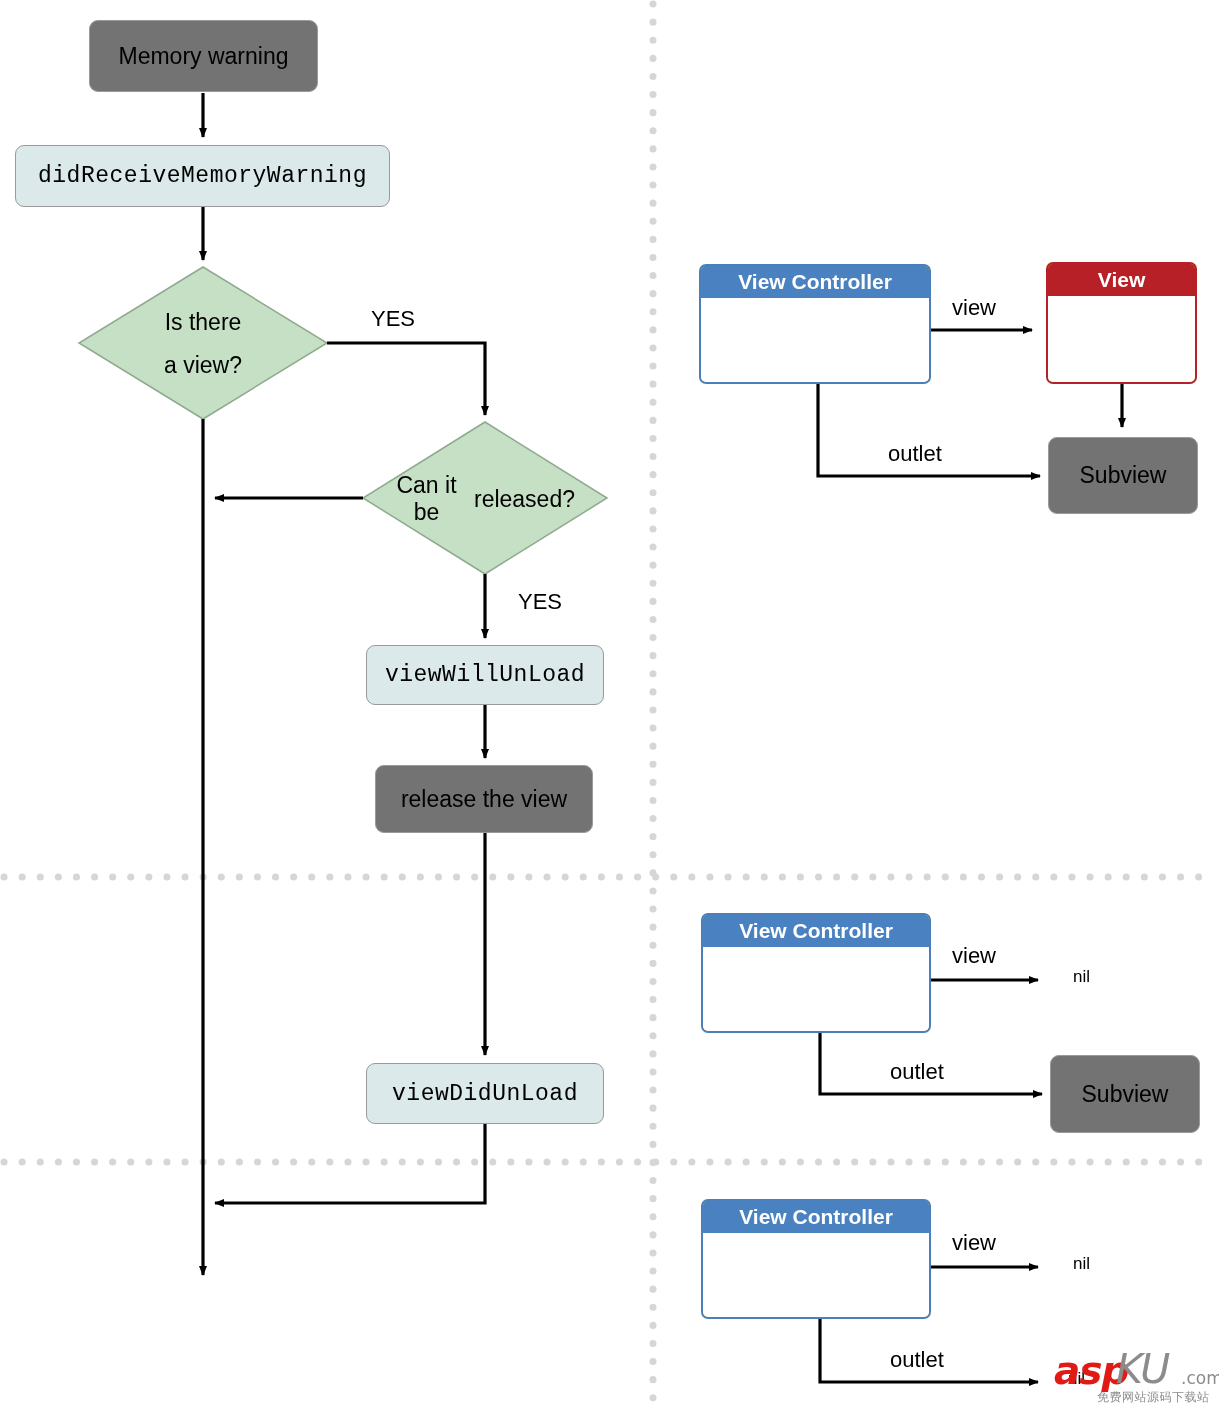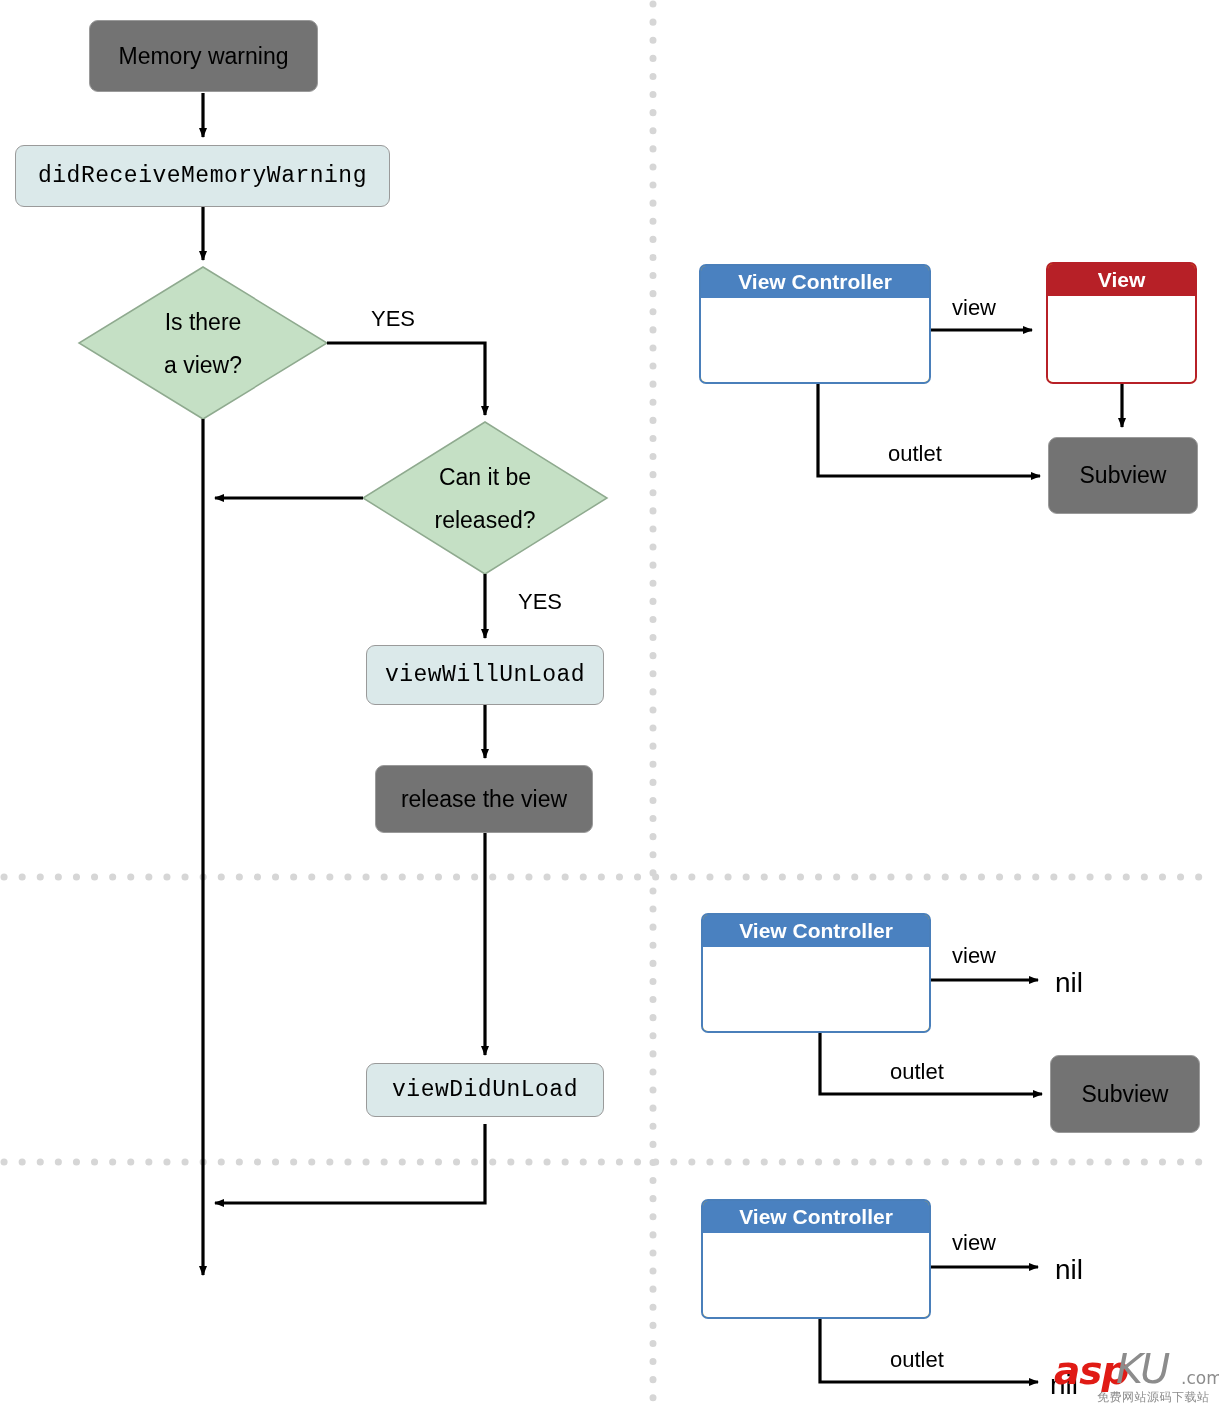--- a/index.html
+++ b/index.html
@@ -87,24 +87,25 @@
   
   .edge-label {
     position: absolute;
     font-size: 22px;
     color: #000000;
     font-family: "Liberation Sans", sans-serif;
     white-space: nowrap;
   }
   .plain-text {
     position: absolute;
-    font-size: 28px;
+    font-size: 17px;
     color: #000000;
     font-family: "Liberation Sans", sans-serif;
     white-space: nowrap;
+    margin-left: 18px;
   }
 
   
   .watermark {
     position: absolute;
     left: 1042px;
     top: 1351px;
     width: 175px;
     height: 55px;
     pointer-events: none;
@@ -223,34 +224,34 @@
 
   <div class="node node-code" style="left:15px; top:145px; width:375px; height:62px;">
     <span>didReceiveMemoryWarning</span>
   </div>
 
   <div class="node-diamond-label" style="left:119px; top:313px; width:168px; height:62px; flex-direction:column;">
     <span>Is there</span>
     <span>a view?</span>
   </div>
 
-  <div class="node-diamond-label" style="left:395px; top:468px; width:180px; height:62px; flex-direction:column;">
+  <div class="node-diamond-label" style="left:395px; top:468px; width:180px; height:62px; flex-direction:row;">
     <span>Can it be</span>
     <span>released?</span>
   </div>
 
   <div class="node node-gray" style="left:375px; top:765px; width:218px; height:68px;">
     <span>release the view</span>
   </div>
 
   <div class="node node-code" style="left:366px; top:645px; width:238px; height:60px;">
     <span>viewWillUnLoad</span>
   </div>
 
-  <div class="node node-code" style="left:366px; top:1063px; width:238px; height:54px;">
+  <div class="node node-code" style="left:366px; top:1063px; width:238px; height:61px;">
     <span>viewDidUnLoad</span>
   </div>
 
   <div class="edge-label" style="left:371px; top:306px;">
     <span>YES</span>
   </div>
   <div class="edge-label" style="left:518px; top:589px;">
     <span>YES</span>
   </div>
 

